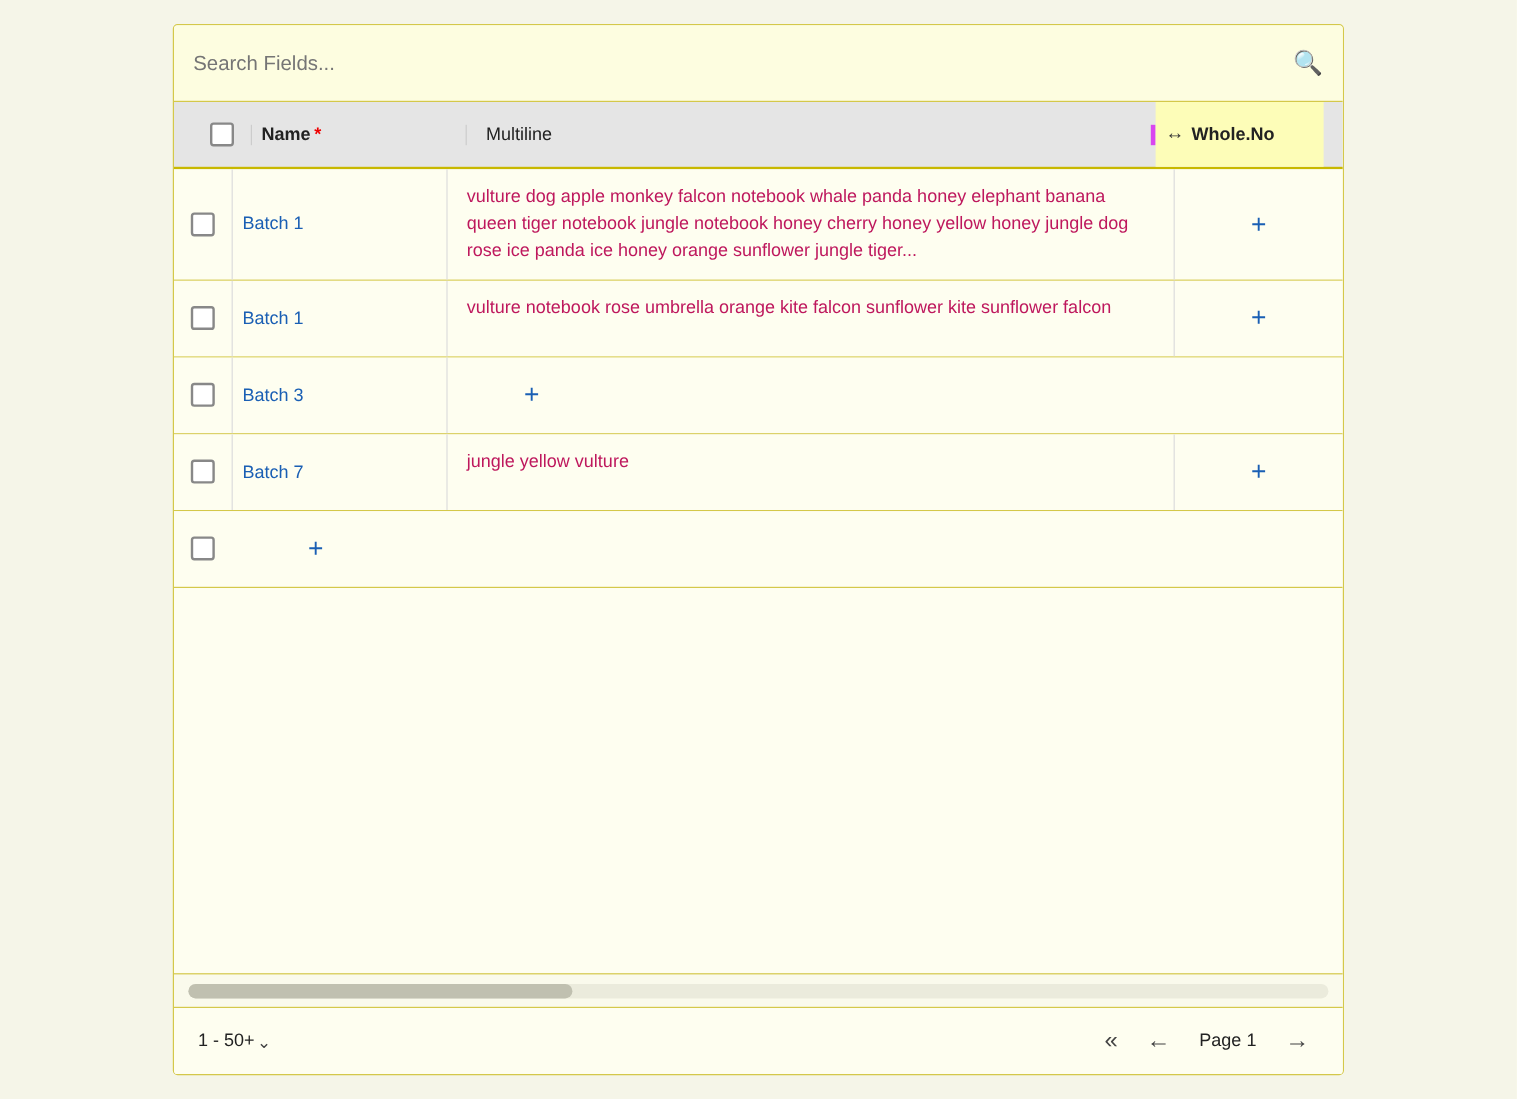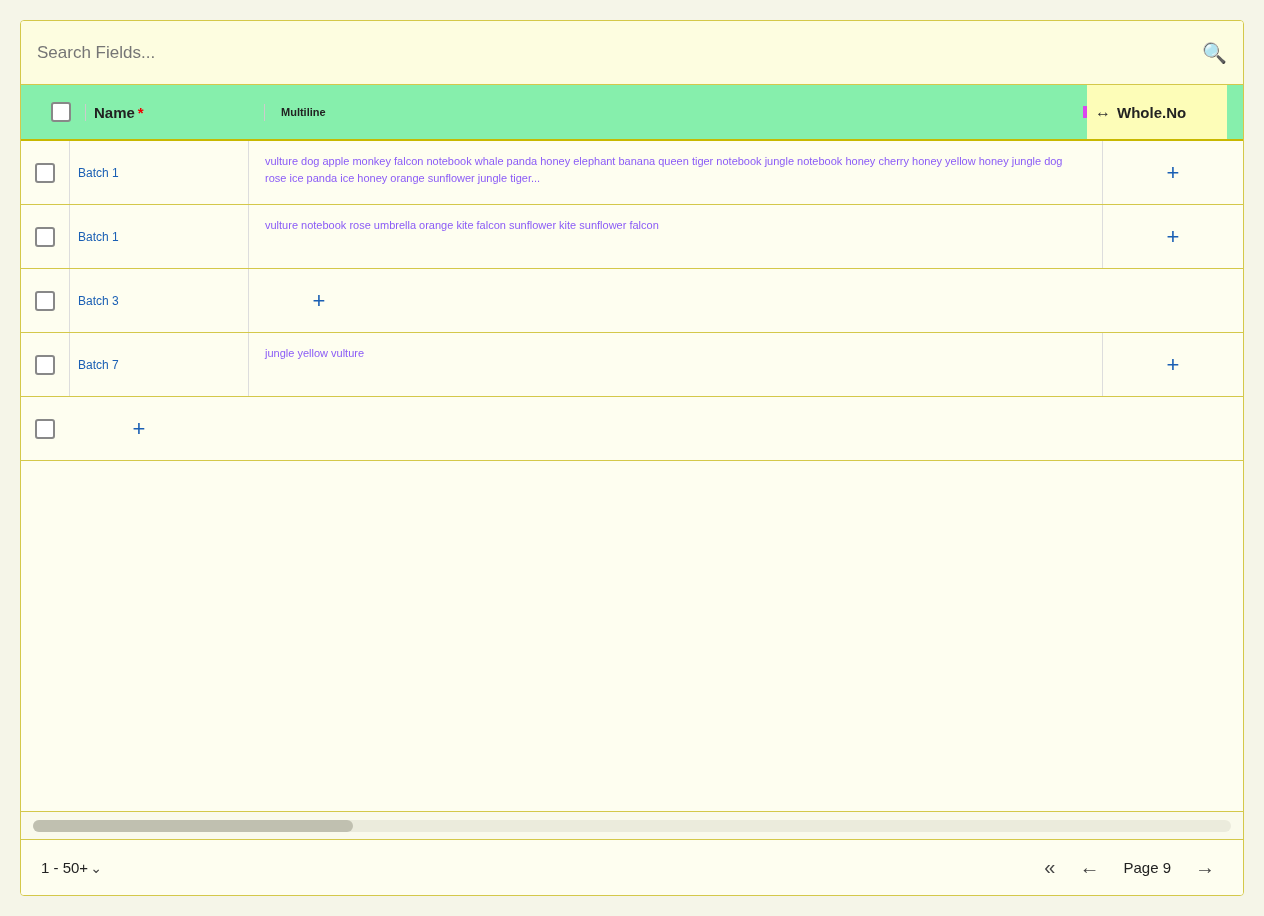--- a/index.html
+++ b/index.html
@@ -9,21 +9,21 @@
       background: #f5f5e8;
       display: flex;
       justify-content: center;
       align-items: center;
       width: 1264px;
       height: 916px;
       overflow: hidden;
     }
 
     .container {
-      width: 1224px;
+      width: 976px;
       height: 876px;
       background: #fefef0;
       border: 1.5px solid #d4c84a;
       border-radius: 4px;
       display: flex;
       flex-direction: column;
       overflow: hidden;
     }
 
     
@@ -51,21 +51,21 @@
       font-size: 20px;
     }
 
     
     .table-header {
       display: flex;
       align-items: center;
       border-bottom: 2px solid #c8b800;
       padding: 0 16px;
       height: 56px;
-      background: #86efac;
+      background: #e5e5e5;
       flex-shrink: 0;
     }
 
     .col-checkbox {
       width: 48px;
       flex-shrink: 0;
       display: flex;
       align-items: center;
       justify-content: center;
     }
@@ -84,22 +84,22 @@
     }
 
     .col-name .required {
       color: #e00;
       margin-left: 3px;
     }
 
     .col-multiline {
       flex: 1;
       padding-left: 16px;
-      font-weight: 700;
-      font-size: 11px;
+      font-weight: 400;
+      font-size: 15px;
       color: #222;
       border-right: 4px solid #d946ef;
     }
 
     .col-whole {
       width: 140px;
       flex-shrink: 0;
       display: flex;
       align-items: center;
       justify-content: flex-start;
@@ -155,30 +155,30 @@
 
     .row-name {
       width: 180px;
       flex-shrink: 0;
       display: flex;
       align-items: center;
       padding: 12px 8px;
       border-left: 1px solid #ddd;
       border-right: 1px solid #ddd;
       color: #1a5fb4;
-      font-size: 12px;
+      font-size: 15px;
       font-weight: 500;
       cursor: pointer;
     }
 
     .row-multiline {
       flex: 1;
       padding: 12px 16px 12px 16px;
-      font-size: 11px;
-      color: #8b5cf6;
+      font-size: 15px;
+      color: #be185d;
       line-height: 1.5;
       border-right: 1px solid #ddd;
     }
 
     .row-action {
       width: 140px;
       flex-shrink: 0;
       display: flex;
       align-items: center;
       justify-content: center;
@@ -353,18 +353,18 @@
   </div>
 
   <div class="footer">
     <div class="page-count">
       <span>1 - 50+</span>
       <span class="dropdown-icon">⌄</span>
     </div>
     <div class="pagination">
       <button class="pagination-btn">«</button>
       <button class="pagination-btn">←</button>
-      <span class="page-label">Page 9</span>
+      <span class="page-label">Page 1</span>
       <button class="pagination-btn">→</button>
     </div>
   </div>
 
 </div>
 
 </body></html>

